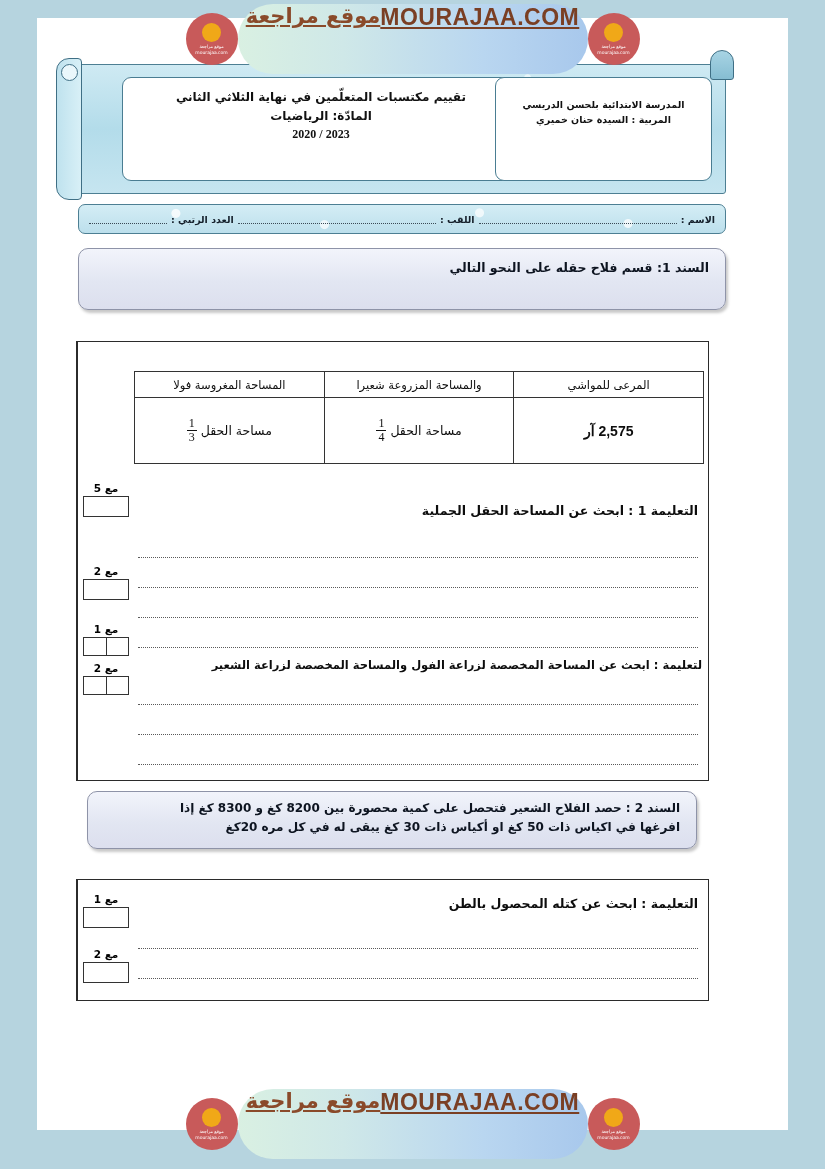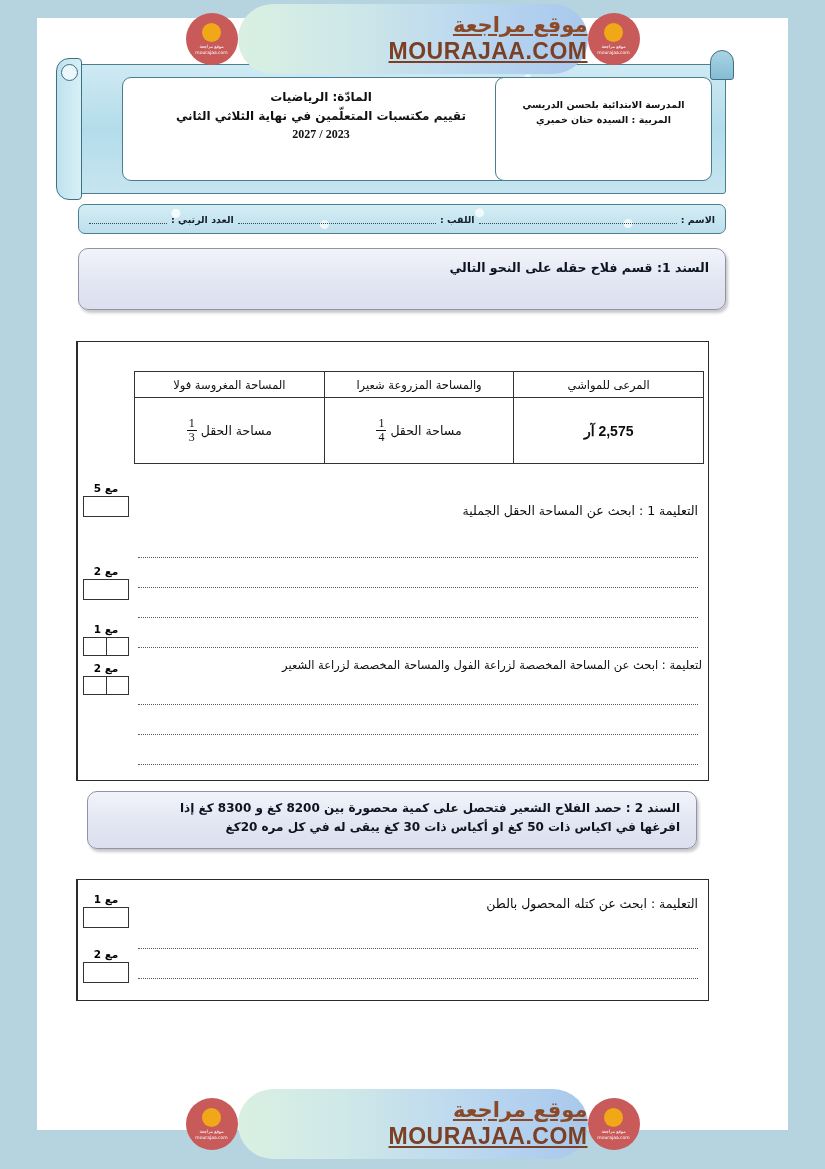--- a/index.html
+++ b/index.html
@@ -21,22 +21,22 @@
     display: flex; align-items: center; justify-content: center;
     z-index: 40;
     direction: ltr;
   }
   .watermark.top { top: 0; }
   .watermark.bottom { bottom: 6px; }
 
   .wm-pill {
     width: 350px; height: 70px; border-radius: 36px;
     background: linear-gradient(90deg,#d9f0e2 0%,#cfe8e8 30%,#b9d6f0 70%,#a8c8ec 100%);
-    display: flex; flex-direction: column;
-    align-items: flex-end; justify-content: center;
+    display: flex; flex-direction: row;
+    align-items: flex-start; justify-content: center;
     position: relative;
   }
   .wm-line1 {
     font-family: "DejaVu Sans", sans-serif;
     font-size: 21px; font-weight: bold; color: #8a4a2a;
     text-decoration: underline; direction: rtl; line-height: 1.15;
   }
   .wm-line2 {
     font-family: "Liberation Sans", sans-serif;
     font-size: 23px; font-weight: bold; color: #7a3f24;
@@ -231,21 +231,21 @@
   .frac .den { padding: 0 2px; border-top: 1.3px solid #111; }
   .pasture-val {
     font-family: "Liberation Sans", sans-serif;
     font-size: 14px; font-weight: bold; direction: rtl;
   }
 
   
   .instr {
     position: absolute;
     font-family: "DejaVu Sans", sans-serif;
-    font-weight: normal; color: #0d0d0d;
+    font-weight: bold; color: #0d0d0d;
     text-align: right; direction: rtl;
     white-space: nowrap;
   }
   .answer-line {
     position: absolute;
     border-bottom: 1.5px dotted #5a5a5a;
     height: 0;
   }
 </style>
 </head>
@@ -267,23 +267,23 @@
 </div>
 
 <div class="page">
 
   <div class="header-frame">
     <div class="scroll-band"></div>
     <div class="scroll-curl"></div>
     <div class="scroll-knob"></div>
 
     <div class="hdr-box title">
+      <div class="hdr-line">تقييم مكتسبات المتعلّمين في نهاية الثلاثي الثاني</div>
       <div class="hdr-line">المادّة: الرياضيات</div>
-      <div class="hdr-line">تقييم مكتسبات المتعلّمين في نهاية الثلاثي الثاني</div>
-      <div class="hdr-line hdr-year">2027 / 2023</div>
+      <div class="hdr-line hdr-year">2020 / 2023</div>
     </div>
 
     <div class="hdr-box school">
       <div class="hdr-line">المدرسة الابتدائية بلحسن الدريسي</div>
       <div class="hdr-line">المربية : السيدة حنان خميري</div>
     </div>
   </div>
 
   <div class="ident-strip">
     <span>الاسم :</span>

